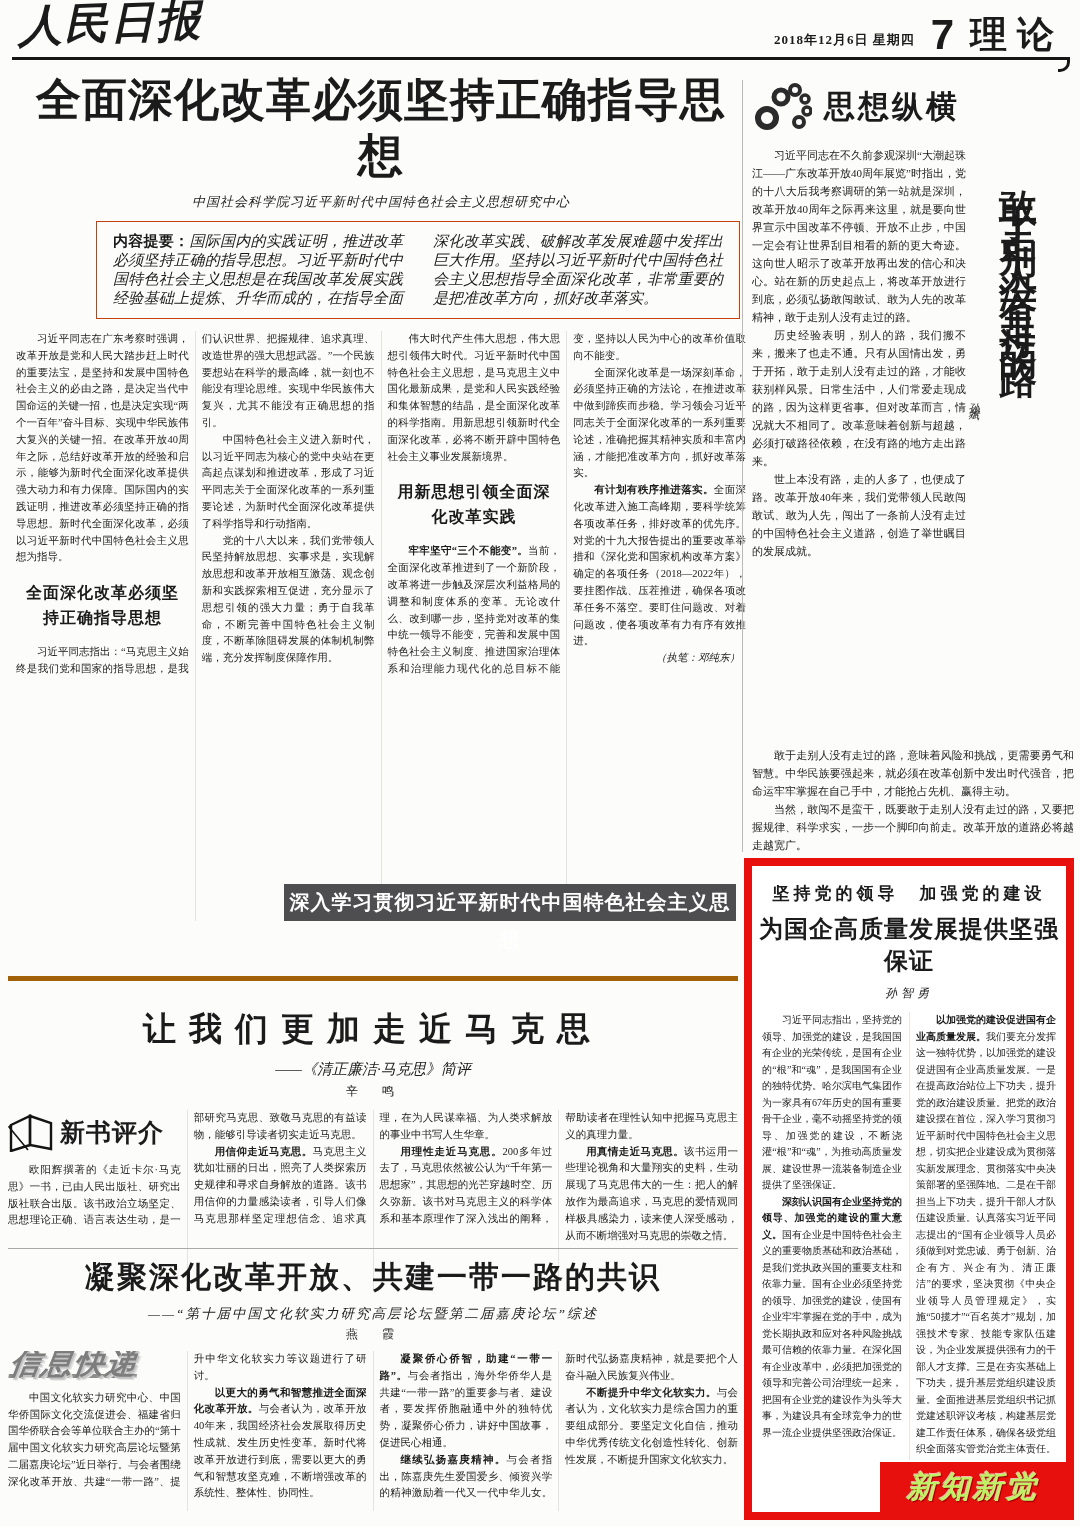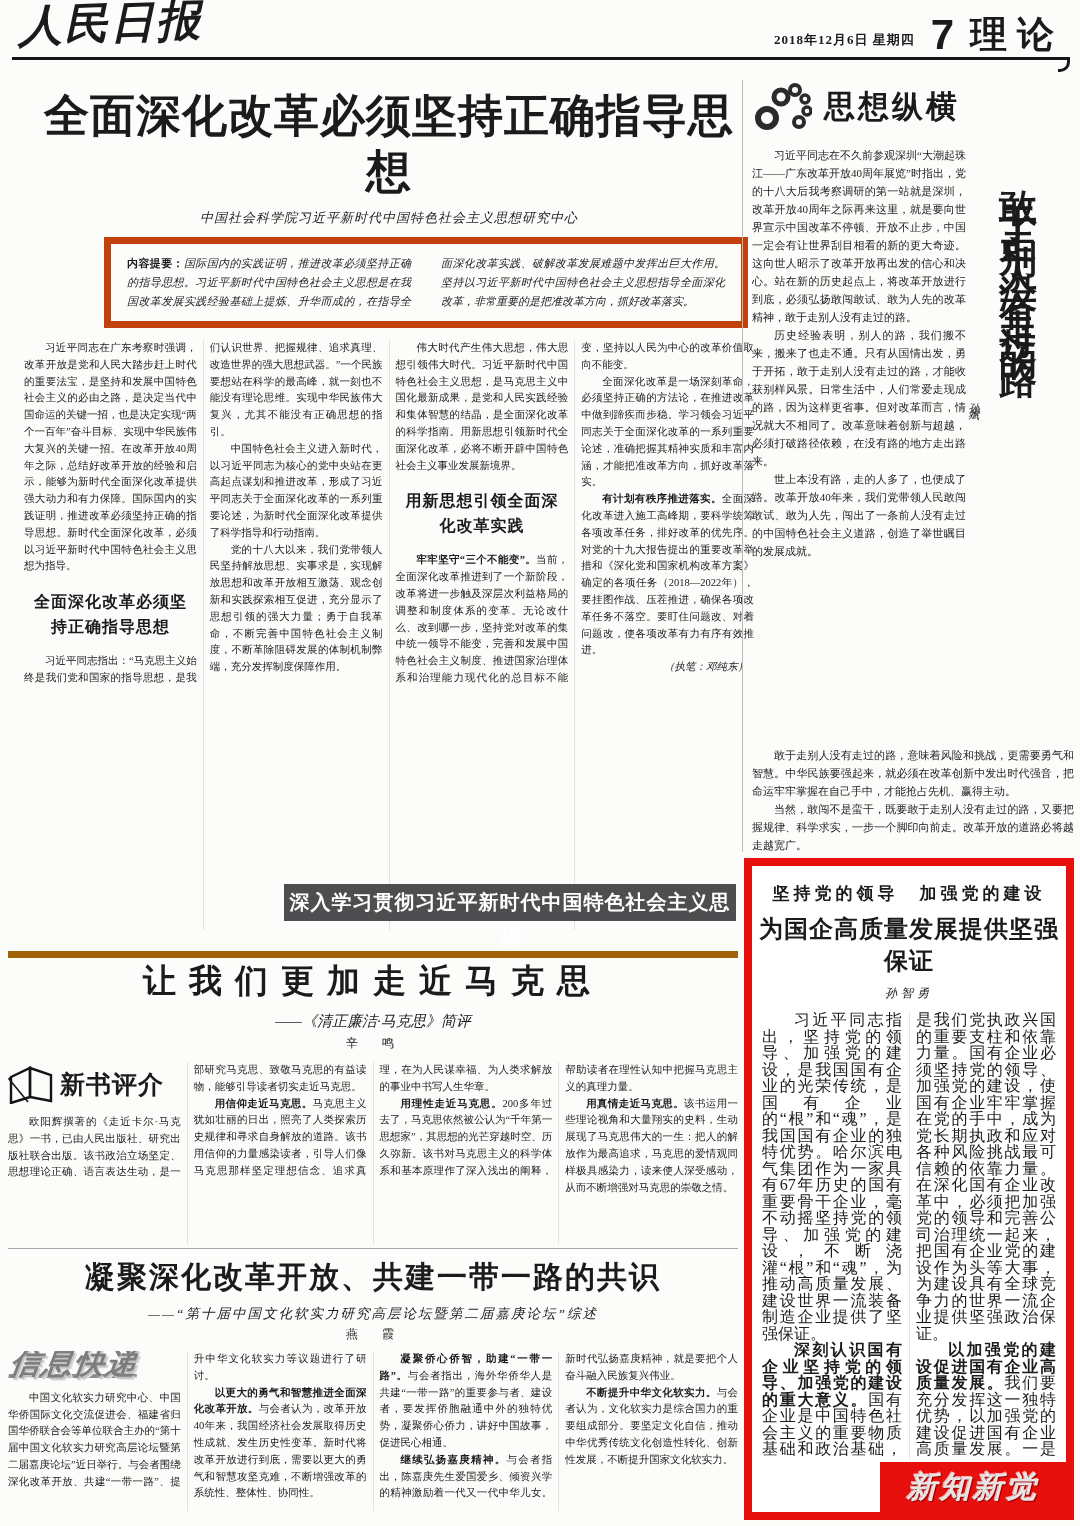--- a/index.html
+++ b/index.html
@@ -22,37 +22,37 @@
     font-family:"Liberation Sans", sans-serif; }
   .mast-hook { position:absolute; right:-2px; bottom:-15px; width:12px; height:15px;
     border-right:3px solid #161616; border-bottom:3px solid #161616; border-bottom-right-radius:10px; }
   
   .bp { text-indent:2em; margin:0; text-align:justify; }
   .bp b { font-weight:bold; }
   .bp.sign { text-align:right; text-indent:0; font-style:italic; padding-right:6px; }
   .sec-h { font-family:"Liberation Sans", sans-serif; font-weight:800; font-size:16px;
     line-height:25px; text-align:center; margin:14px 6px; letter-spacing:1px; break-inside:avoid; }
   
-  .lead-art { position:absolute; left:24px; top:72px; width:730px;margin-top:16px; }
+  .lead-art { position:absolute; left:16px; top:72px; width:730px; }
   .lead-art h1 { font-family:"Liberation Sans", sans-serif; font-size:45px; line-height:56px;
     font-weight:900; text-align:center; letter-spacing:1px; }
   .lead-byline { font-size:13px; font-style:italic; text-align:center; margin:9px 0 10px; letter-spacing:1px; }
-  .abstract-box { margin:0 6px 0 80px; border:7px solid #c2410c; padding:10px 16px;
-    column-count:2; column-gap:30px; font-size:11px; line-height:19px; font-style:italic; text-align:justify; }
+  .abstract-box { margin:0 6px 0 80px; border:1px solid #c2410c; padding:10px 16px;
+    column-count:2; column-gap:30px; font-size:15px; line-height:19px; font-style:italic; text-align:justify; }
   .abstract-box .lbl { font-weight:bold; font-style:normal; }
   .lead-body { margin-top:12px; height:590px; overflow:hidden;
     column-count:4; column-gap:13px; column-rule:1px solid #e3e3e0;
     font-size:10.5px; line-height:16.8px; }
   
   .banner { position:absolute; left:284px; top:884px; width:452px; height:37px;
     background:#4e4e50; color:#ffffff; font-family:"Liberation Sans", sans-serif;
     font-size:20px; font-weight:bold; text-align:center; line-height:37px; letter-spacing:1px; }
   
-  .marx-art { position:absolute; left:8px; top:951px; width:730px; height:314px;
-    border-top:7px solid #a16207; padding-top:1px; }
+  .marx-art { position:absolute; left:8px; top:976px; width:730px; height:314px;
+    border-top:5px solid #a16207; padding-top:26px; }
   .marx-art h2 { font-family:"Liberation Sans", sans-serif; font-size:33px; font-weight:900;
     text-align:center; letter-spacing:13px; }
   .marx-sub { font-size:15px; font-style:italic; text-align:center; margin:8px 0 4px; }
   .marx-author { font-size:12px; text-align:center; letter-spacing:6px; margin-bottom:10px; }
   .marx-body { height:182px; overflow:hidden; column-count:4; column-gap:13px;
     column-rule:1px solid #e3e3e0; font-size:10.5px; line-height:16.8px; }
   .newbook-logo { display:flex; align-items:center; gap:6px; margin:2px 0 10px;
     break-inside:avoid; font-family:"Liberation Sans", sans-serif;
     font-size:25px; font-weight:900; letter-spacing:1px; }
   
@@ -85,24 +85,24 @@
   .thought-lower { margin-top:8px; height:118px; overflow:hidden; font-size:11px; line-height:18px; }
   
   .redbox { position:absolute; left:744px; top:858px; width:330px; height:662px;
     border:8px solid #14532d; background:#fff; }
   .soe-kicker { margin:16px 10px 0; font-family:"Liberation Sans", sans-serif;
     font-size:17px; font-weight:800; letter-spacing:4px; text-align:center; }
   .redbox h2 { margin:8px 4px 0; font-family:"Liberation Sans", sans-serif;
     font-size:24px; font-weight:900; text-align:center; letter-spacing:1px; }
   .soe-author { font-size:12px; font-style:italic; text-align:center; letter-spacing:4px; margin:8px 0 10px; }
   .soe-body { margin:0 10px; height:448px; overflow:hidden; column-count:2; column-gap:14px;
-    column-rule:1px solid #f0e2e2; font-size:16px; line-height:16.5px; }
+    column-rule:1px solid #f0e2e2; font-size:10px; line-height:16.5px; }
   .soe-sign { text-align:right; font-size:11px; font-style:italic; margin:6px 16px 0 0; }
   .xinzhi-logo { position:absolute; right:0; bottom:0; width:186px; height:50px;
-    background:#e8100c; color:#e5e5e5; display:flex; align-items:center; justify-content:center;
+    background:#e8100c; color:#bef264; display:flex; align-items:center; justify-content:center;
     font-family:"Liberation Sans", sans-serif; font-size:30px; font-weight:900; font-style:italic;
     letter-spacing:3px; text-shadow:1px 1px 1px #8f0000, -1px -1px 0 #ffb3b3; }
   svg { display:block; }
 </style>
 </head>
 <body>
 
 <div class="page">
 
   <header class="masthead">

